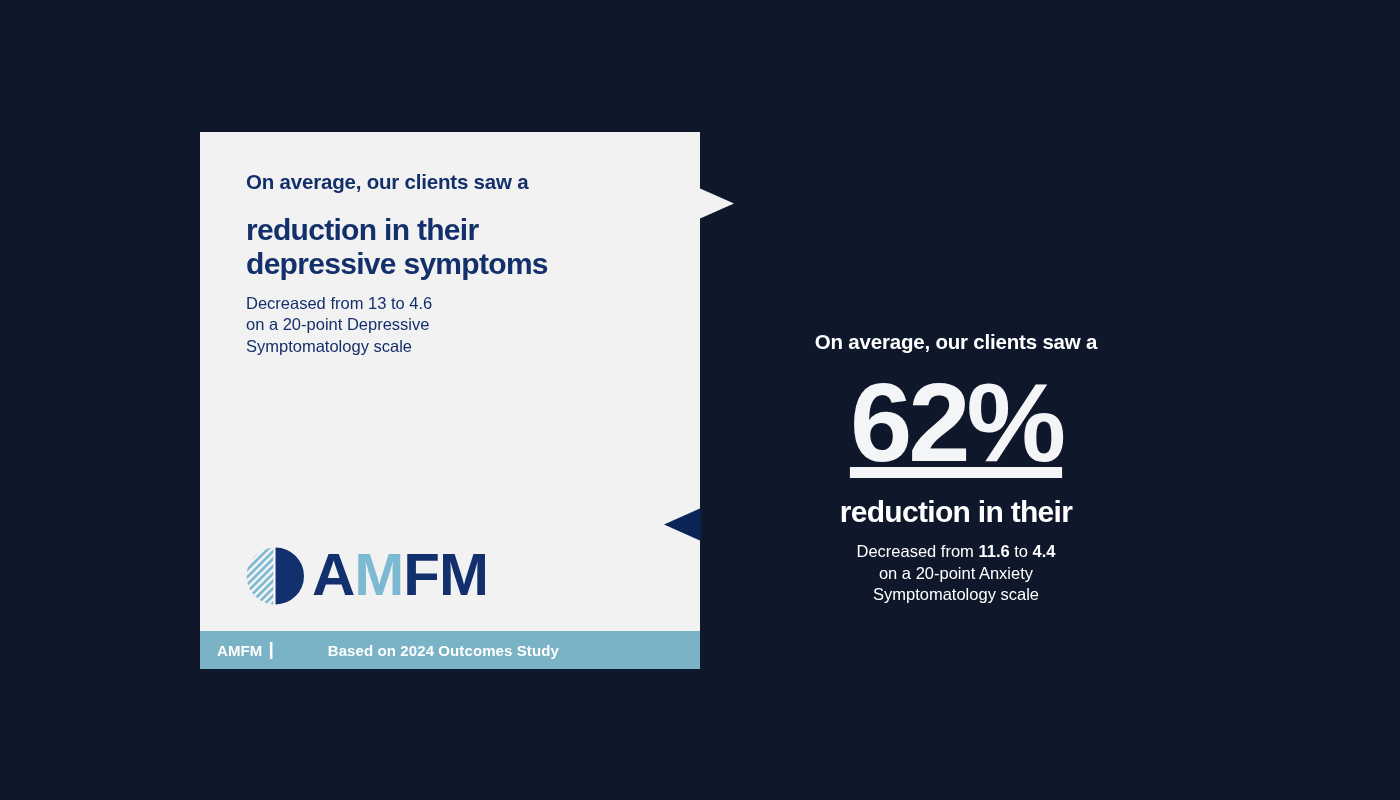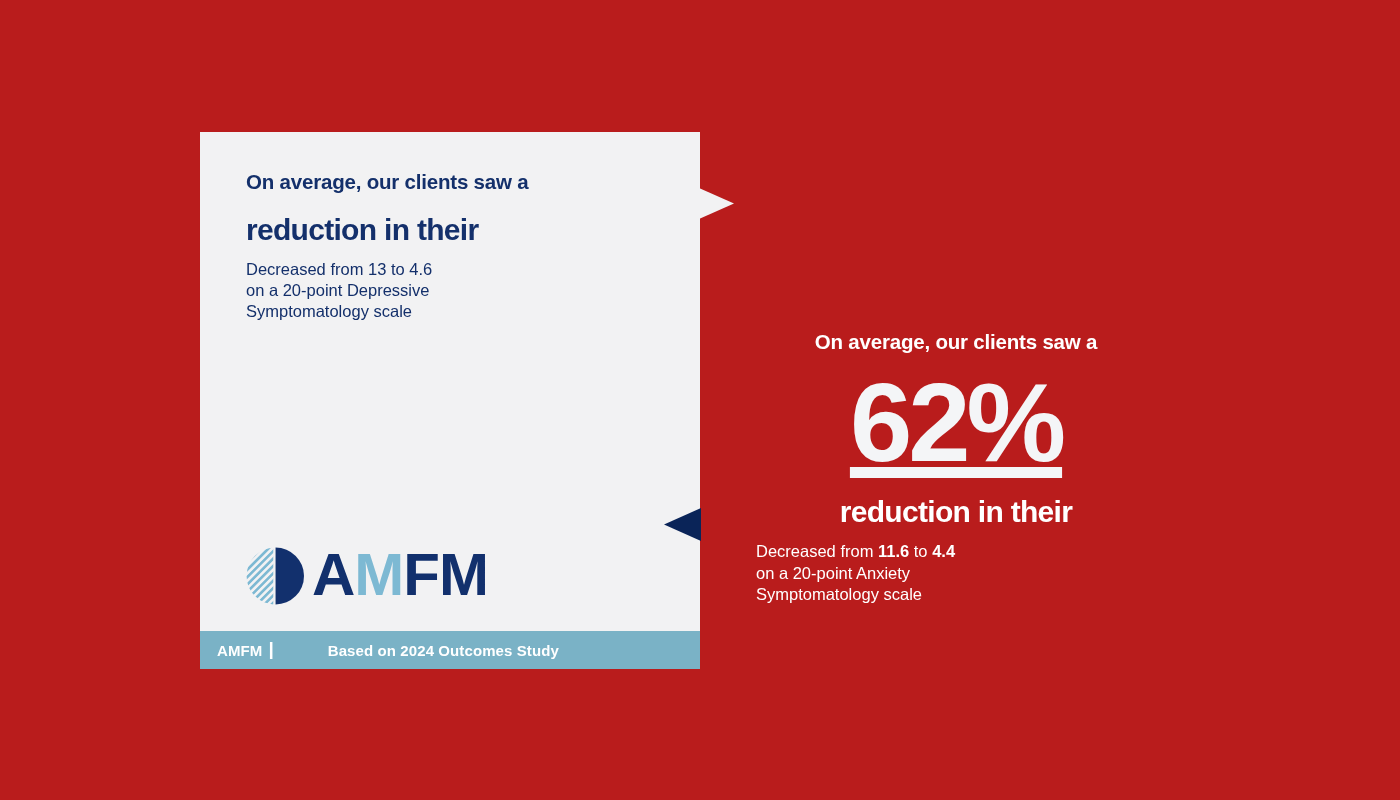--- a/index.html
+++ b/index.html
@@ -13,21 +13,21 @@
     overflow: hidden;
     background: #0a2458;
     font-family: "Liberation Sans", sans-serif;
     -webkit-font-smoothing: antialiased;
   }
 
   #stage {
     position: relative;
     width: 1400px;
     height: 800px;
-    background: #b91c1c;
+    background: #0f172a;
   }
 
   
   #left-card {
     position: absolute;
     left: 200px;
     top: 132px;
     width: 500px;
     height: 537px;
     background: #f2f2f3;
@@ -194,38 +194,39 @@
     letter-spacing: -0.7px;
     line-height: 1.16;
     margin: 16px 0 0 0;
   }
   #right-block .caption-r {
     color: #ffffff;
     font-size: 16.5px;
     font-weight: normal;
     line-height: 1.3;
     margin: 12px 0 0 0;
-    text-align: left;
+    text-align: center;
   }
   #right-block .caption-r b { font-weight: bold; }
 </style>
 </head>
 <body>
 
 <div id="stage">
 
   <div id="left-card">
 
     <div id="card-body">
 
       <p class="kicker">On average, our clients saw a</p>
 
 
       <div class="subhead">
         <div>reduction in their</div>
+        <div>depressive symptoms</div>
       </div>
 
       <p class="caption">
         <span>Decreased from </span><b>13</b><span> to </span><b>4.6</b><br>
         <span>on a 20-point Depressive</span><br>
         <span>Symptomatology scale</span>
       </p>
 
       <div id="logo-row">
         <svg id="logo-mark" viewBox="0 0 100 100">

